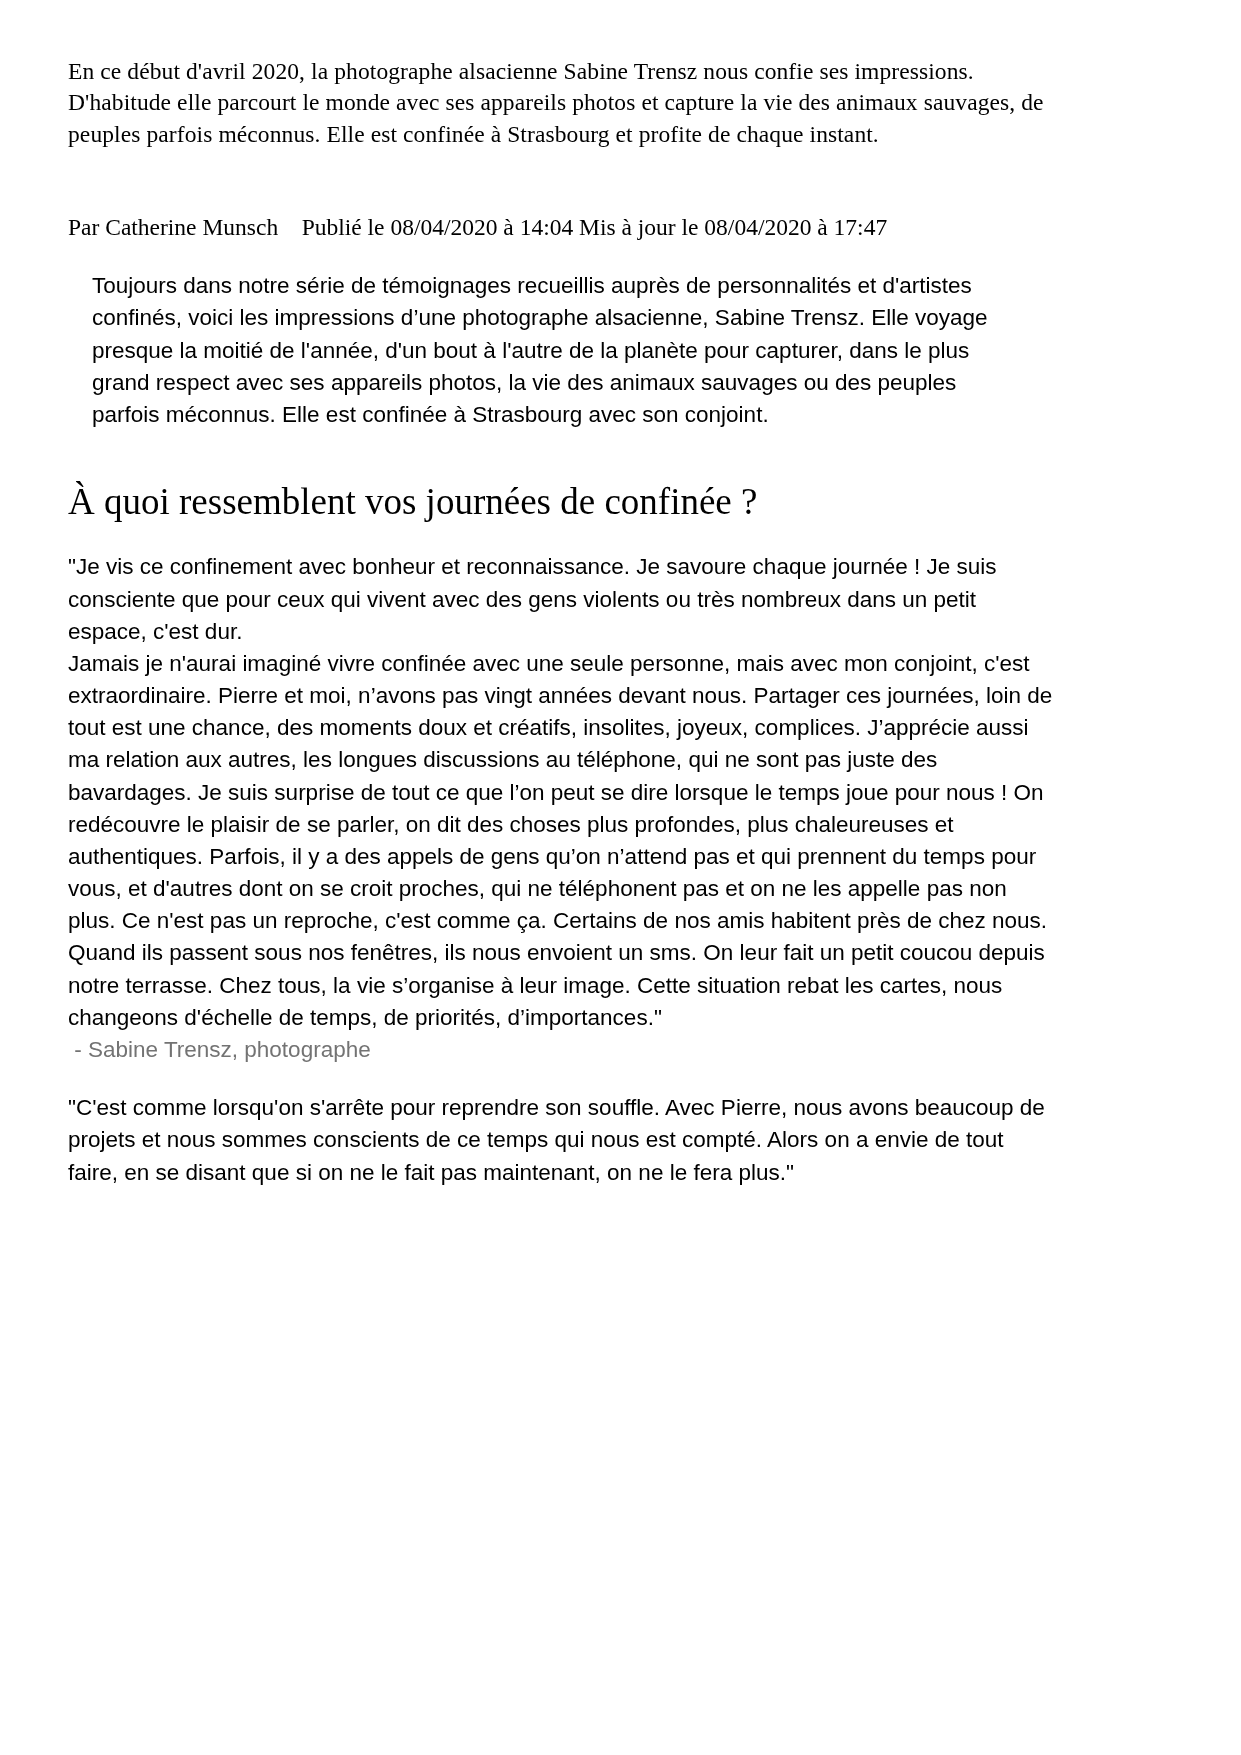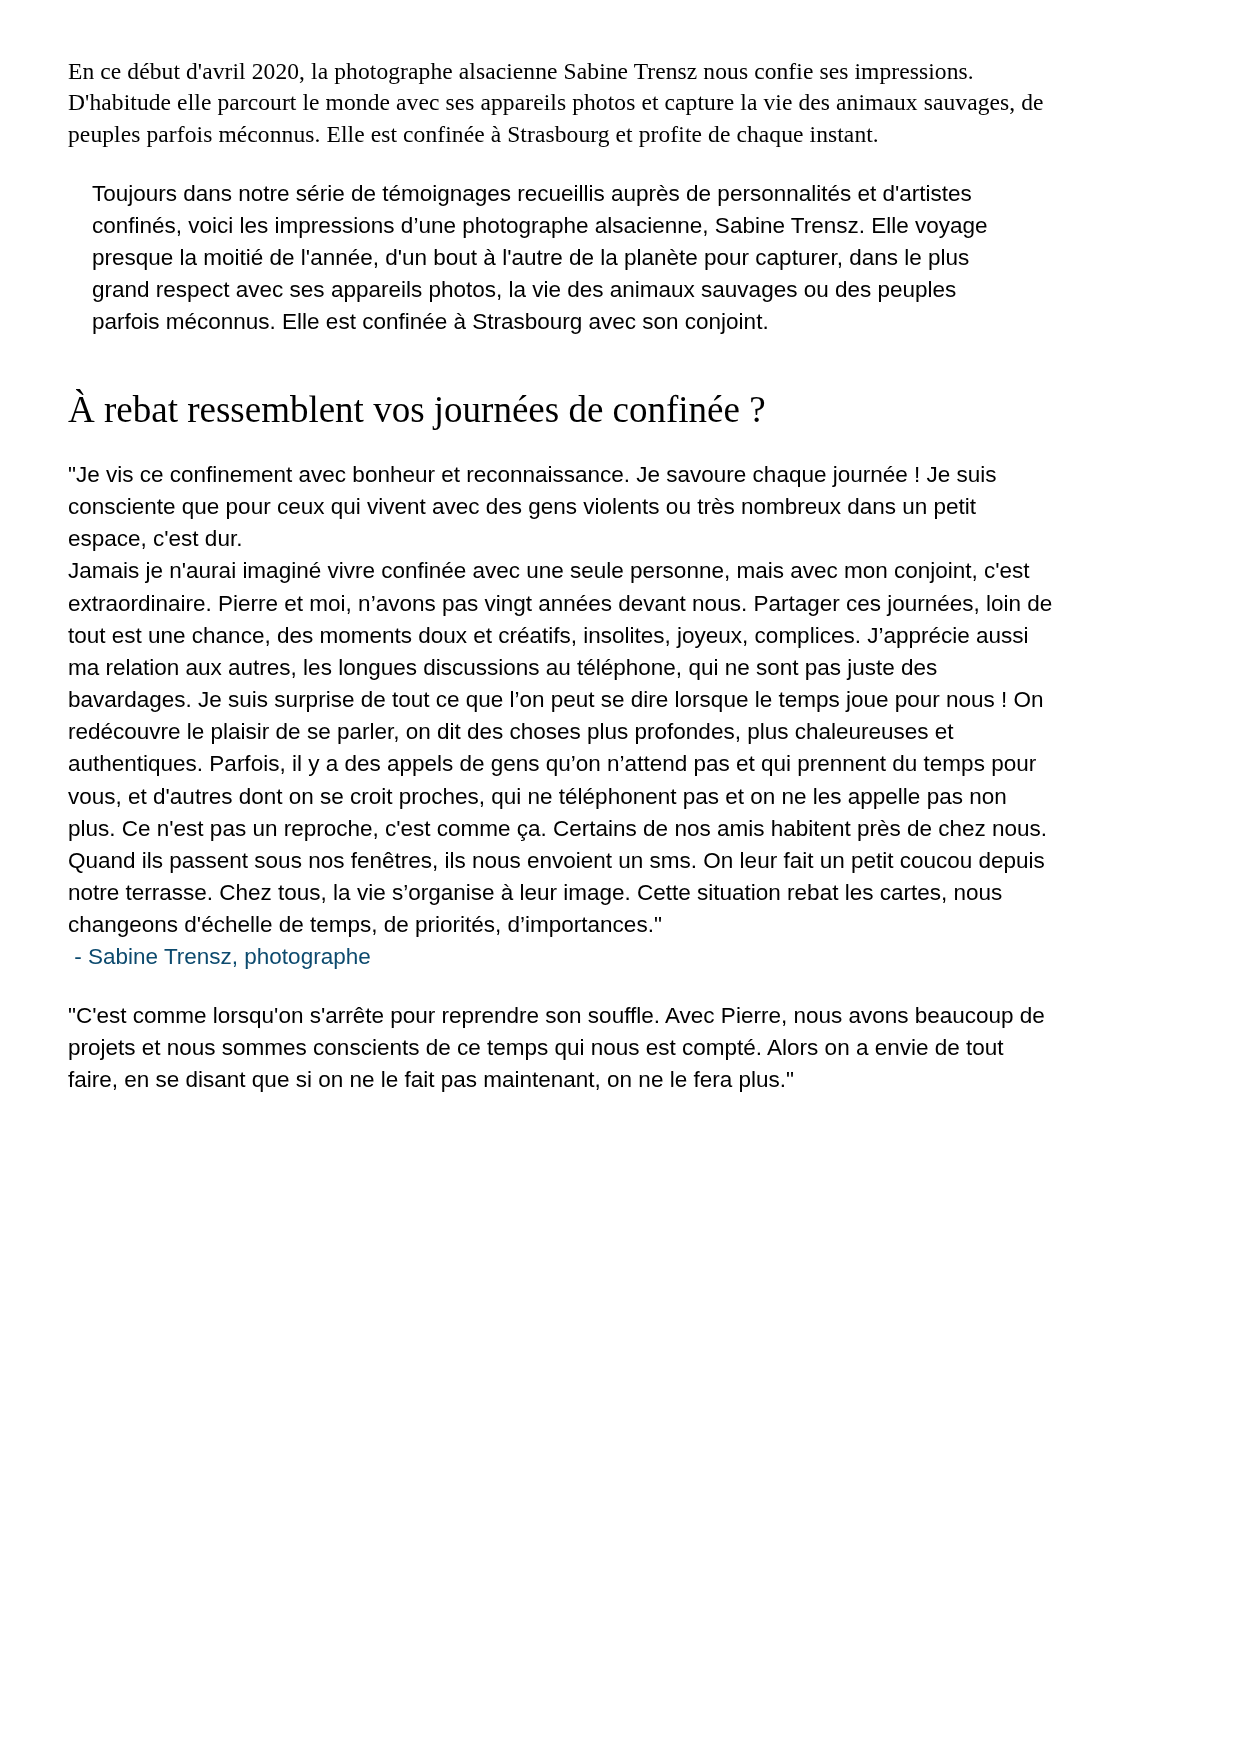--- a/index.html
+++ b/index.html
@@ -82,21 +82,21 @@
   }
 
   .quote-main .line {
     display: block;
   }
 
   .attribution {
     font-family: "Liberation Sans", "DejaVu Sans", sans-serif;
     font-size: 22.5px;
     line-height: 1.43;
-    color: #0c4a6e;
+    color: #737373;
     margin: 0;
     white-space: pre;
   }
 
   .quote-final {
     padding-top: 26px;
     width: 985px;
   }
 
   .pullquote {
@@ -108,24 +108,25 @@
   }
 </style>
 </head>
 <body>
 
 <div class="page">
   <div class="content">
 
     <p class="lead">En ce début d'avril 2020, la photographe alsacienne Sabine Trensz nous confie ses impressions. D'habitude elle parcourt le monde avec ses appareils photos et capture la vie des animaux sauvages, de peuples parfois méconnus. Elle est confinée à Strasbourg et profite de chaque instant.</p>
 
+    <p class="byline">Par Catherine Munsch    Publié le 08/04/2020 à 14:04 Mis à jour le 08/04/2020 à 17:47</p>
 
     <p class="body-text intro">Toujours dans notre série de témoignages recueillis auprès de personnalités et d'artistes confinés, voici les impressions d’une photographe alsacienne, Sabine Trensz. Elle voyage presque la moitié de l'année, d'un bout à l'autre de la planète pour capturer, dans le plus grand respect avec ses appareils photos, la vie des animaux sauvages ou des peuples parfois méconnus. Elle est confinée à Strasbourg avec son conjoint.</p>
 
-    <h2 class="section-heading">À rebat ressemblent vos journées de confinée ?</h2>
+    <h2 class="section-heading">À quoi ressemblent vos journées de confinée ?</h2>
 
     <div class="quote-main">
       <span class="body-text line">"Je vis ce confinement avec bonheur et reconnaissance. Je savoure chaque journée ! Je suis consciente que pour ceux qui vivent avec des gens violents ou très nombreux dans un petit espace, c'est dur.</span>
       <span class="body-text line">Jamais je n'aurai imaginé vivre confinée avec une seule personne, mais avec mon conjoint, c'est extraordinaire. Pierre et moi, n’avons pas vingt années devant nous. Partager ces journées, loin de tout est une chance, des moments doux et créatifs, insolites, joyeux, complices. J’apprécie aussi ma relation aux autres, les longues discussions au téléphone, qui ne sont pas juste des bavardages. Je suis surprise de tout ce que l’on peut se dire lorsque le temps joue pour nous ! On redécouvre le plaisir de se parler, on dit des choses plus profondes, plus chaleureuses et authentiques. Parfois, il y a des appels de gens qu’on n’attend pas et qui prennent du temps pour vous, et d'autres dont on se croit proches, qui ne téléphonent pas et on ne les appelle pas non plus. Ce n'est pas un reproche, c'est comme ça. Certains de nos amis habitent près de chez nous. Quand ils passent sous nos fenêtres, ils nous envoient un sms. On leur fait un petit coucou depuis notre terrasse. Chez tous, la vie s’organise à leur image. Cette situation rebat les cartes, nous changeons d'échelle de temps, de priorités, d’importances."</span>
       <span class="attribution line"> - Sabine Trensz, photographe</span>
     </div>
 
     <p class="body-text quote-final">"C'est comme lorsqu'on s'arrête pour reprendre son souffle. Avec Pierre, nous avons beaucoup de projets et nous sommes conscients de ce temps qui nous est compté. Alors on a envie de tout faire, en se disant que si on ne le fait pas maintenant, on ne le fera plus."</p>
 
   </div>

